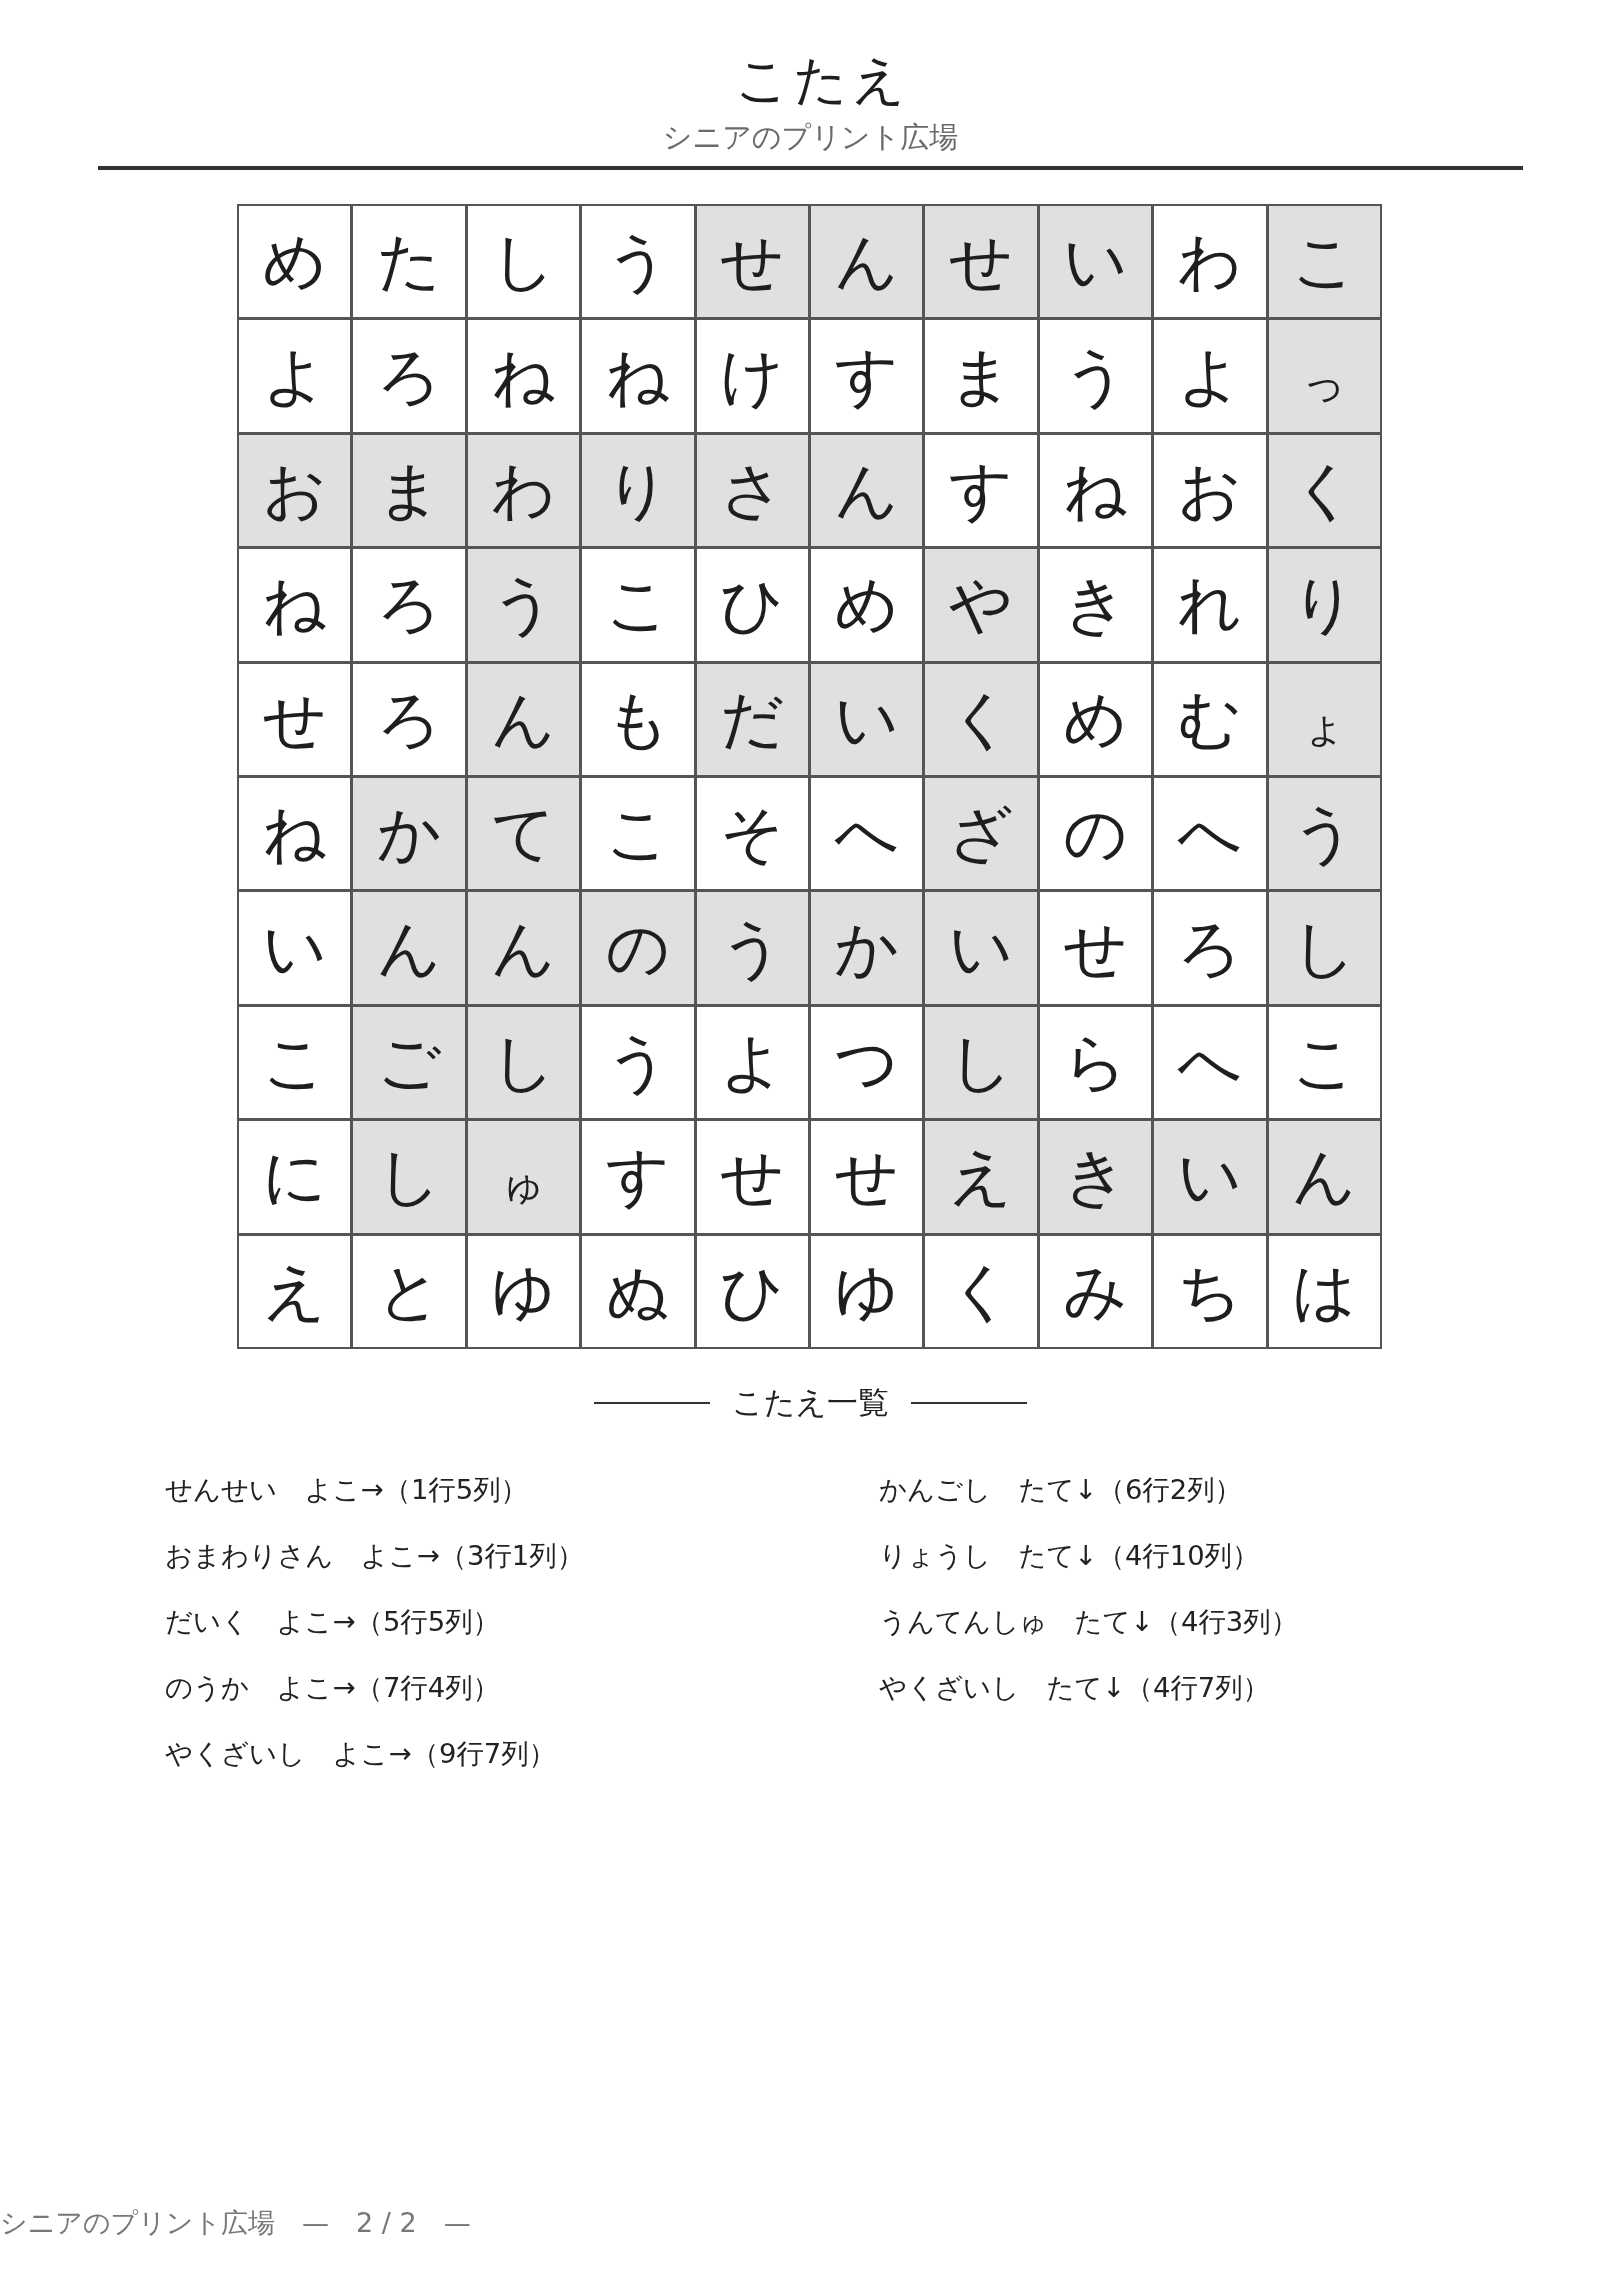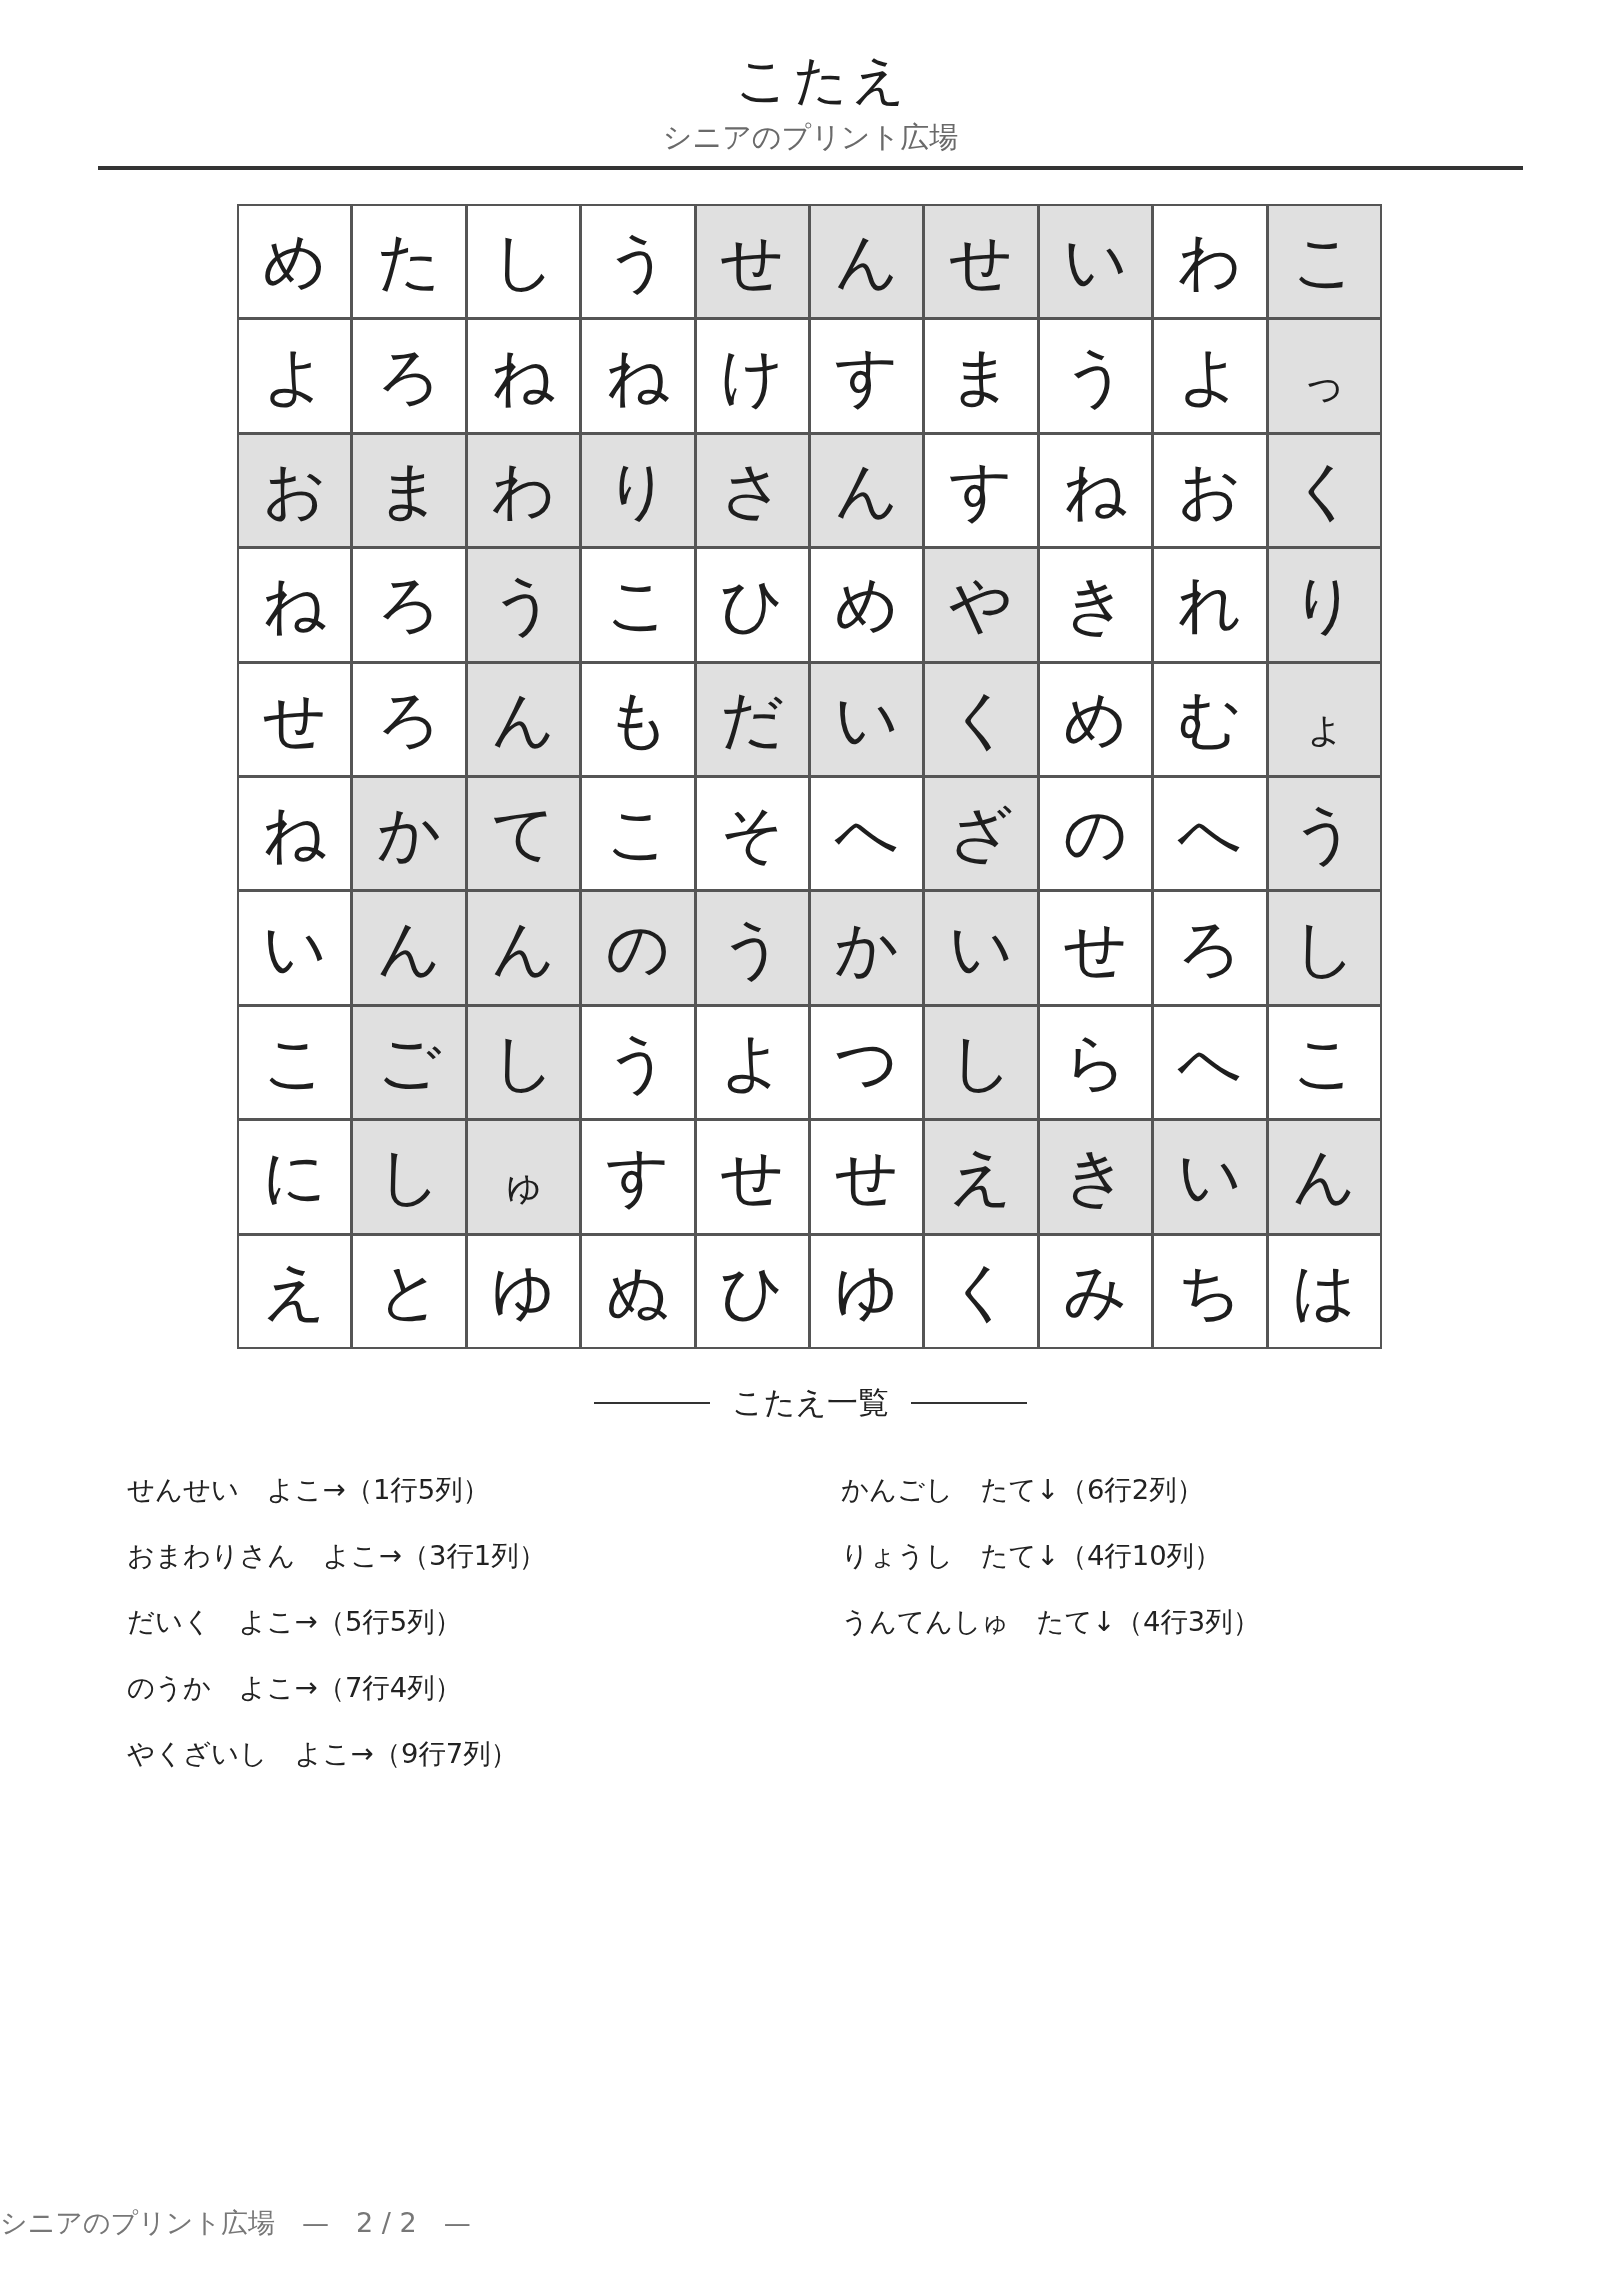--- a/index.html
+++ b/index.html
@@ -101,20 +101,21 @@
       top: 1457px;
       font-size: 27.4px;
       line-height: 66px;
       color: #222222;
     }
     .answers.left { left: 127px; }
     .answers.right { left: 841px; }
     .answer-item {
       white-space: pre;
       height: 66px;
+      margin-left: 38px;
     }
     .footer {
       position: absolute;
       left: 0;
       top: 2207px;
       width: 1503px;
       font-size: 27px;
       line-height: 31px;
       color: #777777;
       white-space: pre;
@@ -241,16 +242,17 @@
   <div class="answer-item">おまわりさん　よこ→（3行1列）</div>
   <div class="answer-item">だいく　よこ→（5行5列）</div>
   <div class="answer-item">のうか　よこ→（7行4列）</div>
   <div class="answer-item">やくざいし　よこ→（9行7列）</div>
 </div>
 
 <div class="answers right">
   <div class="answer-item">かんごし　たて↓（6行2列）</div>
   <div class="answer-item">りょうし　たて↓（4行10列）</div>
   <div class="answer-item">うんてんしゅ　たて↓（4行3列）</div>
+  <div class="answer-item">やくざいし　たて↓（4行7列）</div>
 </div>
 
 <div class="footer">シニアのプリント広場　—　2 / 2　—</div>
 
 
 </body></html>

